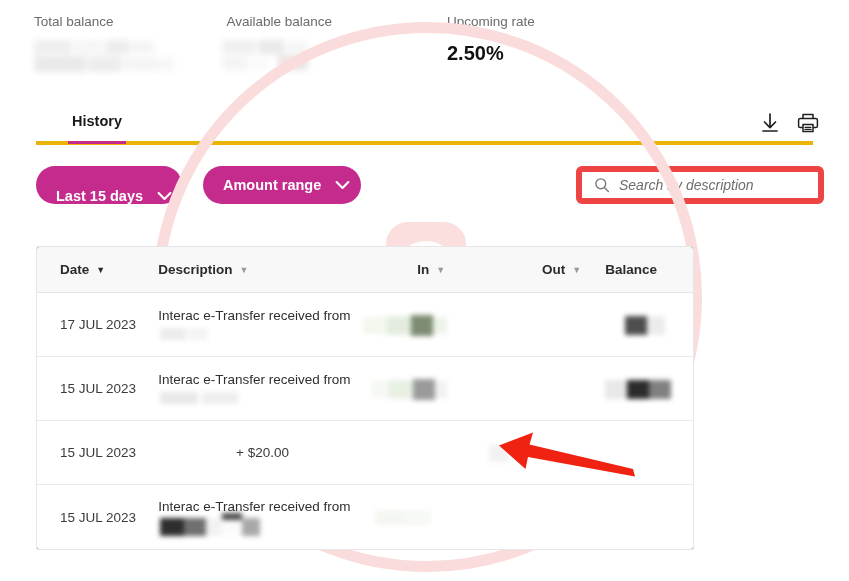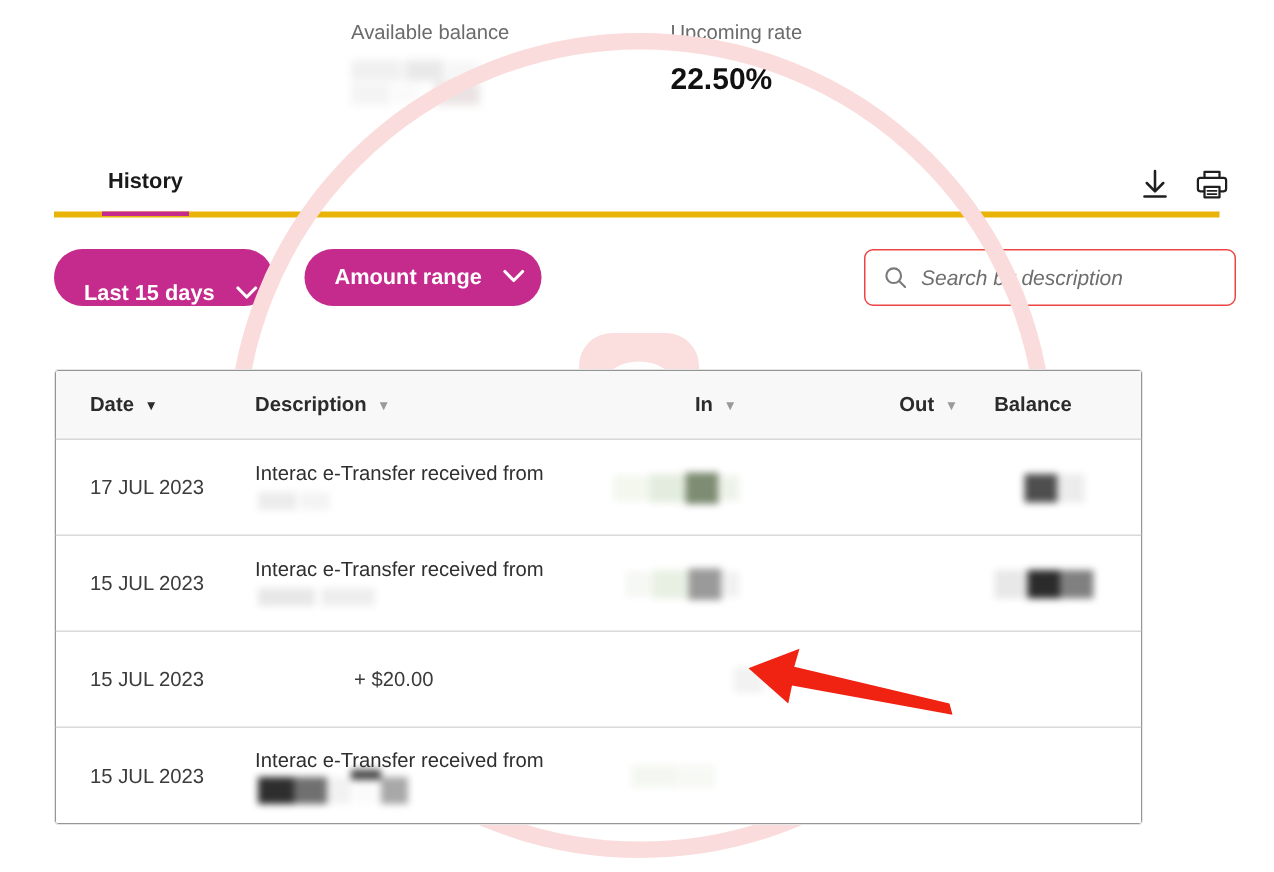--- a/index.html
+++ b/index.html
@@ -79,21 +79,21 @@
     left: 0;
     top: 0;
     width: 849px;
     height: 92px;
   }
   .summary-col {
     position: absolute;
     top: 12px;
   }
   .summary-col.total { left: 34px; }
-  .summary-col.available { left: 234px; }
+  .summary-col.available { left: 222px; text-align: right; }
   .summary-col.interest { left: 447px; }
   .summary-label {
     font-size: 13.5px;
     color: #6b6b6b;
     line-height: 20px;
     white-space: nowrap;
   }
   .summary-value {
     margin-top: 9px;
     font-size: 20px;
@@ -174,21 +174,21 @@
   .pill-days { left: 36px; top: 166px; width: 146px; align-items: flex-end; }
   .pill-amount { left: 203px; top: 166px; width: 158px; text-align: center; }
 
   
   .search-wrap {
     position: absolute;
     left: 576px;
     top: 166px;
     width: 248px;
     height: 38px;
-    border: 1px solid #ef4444;
+    border: 6px solid #ef4444;
     border-radius: 6px;
     background: #ffffff;
     display: flex;
     align-items: center;
     box-sizing: border-box;
   }
   .search-icon {
     margin-left: 12px;
     margin-right: 9px;
     display: flex;
@@ -209,25 +209,25 @@
     color: #6d6d6d;
     font-style: italic;
     opacity: 1;
   }
 
   
   .table {
     position: absolute;
     left: 36px;
     top: 246px;
-    width: 726px;
+    width: 658px;
     border: 1px solid #e6e6e6;
     border-radius: 3px;
     box-sizing: border-box;
-    background: #000000;
+    background: #404040;
     z-index: 10;
     overflow: hidden;
   }
   .thead {
     display: flex;
     height: 45px;
     background: #f8f8f8;
     border-bottom: 1px solid #e6e6e6;
     align-items: center;
   }
@@ -299,36 +299,49 @@
   .redact span {
     position: absolute;
     display: block;
   }
 </style>
 </head>
 <body>
 
 <div class="summary">
 
+  <div class="summary-col total">
+    <div class="summary-label">Total balance</div>
+    <div class="blur-group" style="width:140px;height:40px;">
+      <span class="blk" style="left:0px;top:2px;width:38px;height:14px;background:#eeeeee;"></span>
+      <span class="blk" style="left:40px;top:2px;width:30px;height:14px;background:#f6f6f6;"></span>
+      <span class="blk" style="left:72px;top:2px;width:24px;height:14px;background:#ececec;"></span>
+      <span class="blk" style="left:98px;top:3px;width:22px;height:12px;background:#f4f4f4;"></span>
+      <span class="blk" style="left:0px;top:18px;width:52px;height:16px;background:#e9e9e9;"></span>
+      <span class="blk" style="left:54px;top:18px;width:34px;height:16px;background:#ededed;"></span>
+      <span class="blk" style="left:90px;top:19px;width:30px;height:14px;background:#f5f5f5;"></span>
+      <span class="blk" style="left:120px;top:19px;width:20px;height:14px;background:#f7f7f7;"></span>
+    </div>
+  </div>
 
   <div class="summary-col available">
     <div class="summary-label">Available balance</div>
     <div class="blur-group" style="width:110px;height:40px;">
       <span class="blk" style="left:0px;top:2px;width:34px;height:14px;background:#f0f0f0;"></span>
       <span class="blk" style="left:36px;top:2px;width:26px;height:14px;background:#e9e9e9;"></span>
       <span class="blk" style="left:64px;top:3px;width:22px;height:12px;background:#f6f6f6;"></span>
       <span class="blk" style="left:0px;top:18px;width:26px;height:14px;background:#f4f4f4;"></span>
       <span class="blk" style="left:28px;top:19px;width:18px;height:12px;background:#fafafa;"></span>
       <span class="blk" style="left:56px;top:17px;width:30px;height:15px;background:#ebe3e3;"></span>
     </div>
   </div>
 
   <div class="summary-col interest">
     <div class="summary-label">Upcoming rate</div>
-    <div class="summary-value">22.50%</div>
+    <div class="summary-value">2.50%</div>
   </div>
 
 </div>
 
 <div class="tabs">
   <div class="tab active tab-history">History</div>
 </div>
 
 <div class="icon-btn icon-download">
   <svg width="26" height="26" viewBox="0 0 26 26" fill="none">

